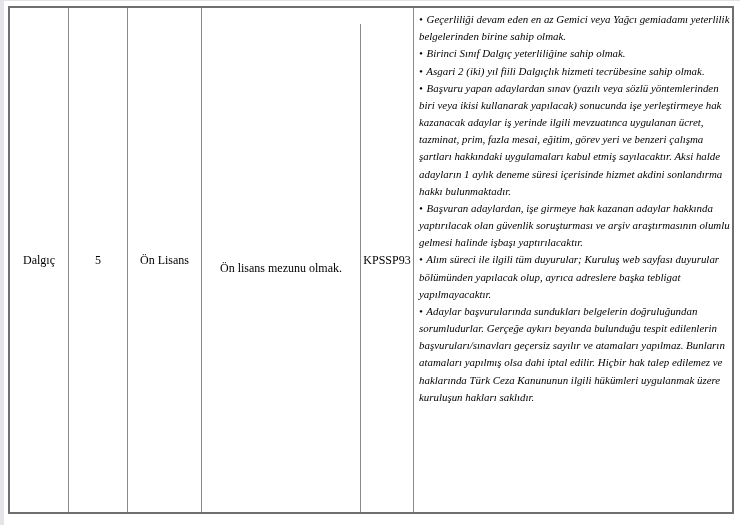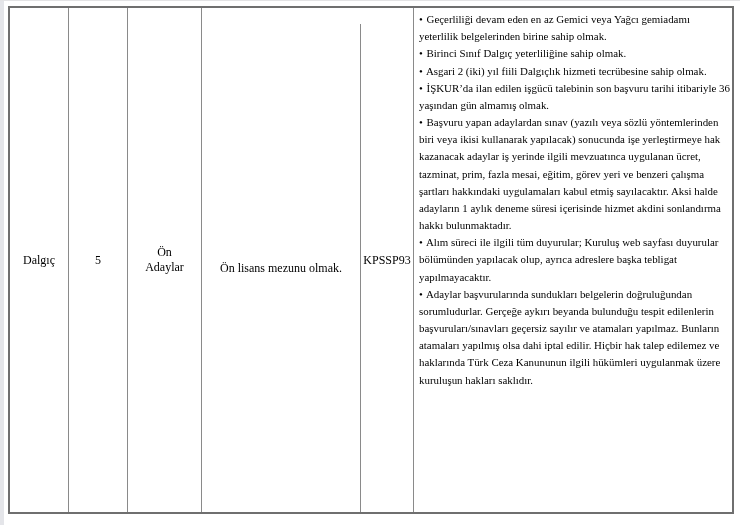--- a/index.html
+++ b/index.html
@@ -42,21 +42,21 @@
     box-sizing: border-box;
     border-right: 1px solid #8a8a8a;
     display: flex;
     align-items: center;
     justify-content: center;
     text-align: center;
     font-size: 12px;
     padding: 12px;
     overflow: hidden;
   }
-  .cell:last-child { border-right: none; }
+  .cell:last-child { border-right: none; font-style: italic; }
   .col-position      { width: 59px; }
   .col-quota         { width: 59px; }
   .col-education     { width: 74px; }
   .col-detail        { width: 159px; margin-top: 16px; }
   .col-exam          { width: 53px; font-family: Liberation Serif, serif; }
   .col-requirements {
     flex: 1;
     display: block;
     text-align: left;
     padding: 3px 2px 0 5px;
@@ -73,30 +73,30 @@
 <div class="page-edge-top"></div>
 
 <div class="job-table">
   <div class="cell col-position">
     <span>Dalgıç</span>
   </div>
   <div class="cell col-quota">
     <span>5</span>
   </div>
   <div class="cell col-education">
-    <span>Ön Adaylar</span>
+    <span>Ön Lisans</span>
   </div>
   <div class="cell col-detail">
     <span>Ön lisans mezunu olmak.</span>
   </div>
   <div class="cell col-exam">
     <span>KPSSP93</span>
   </div>
   <div class="cell col-requirements">
       <div class="req-item"><span class="bullet">•</span> Geçerliliği devam eden en az Gemici veya Yağcı gemiadamı yeterlilik belgelerinden birine sahip olmak.</div>
       <div class="req-item"><span class="bullet">•</span> Birinci Sınıf Dalgıç yeterliliğine sahip olmak.</div>
       <div class="req-item"><span class="bullet">•</span> Asgari 2 (iki) yıl fiili Dalgıçlık hizmeti tecrübesine sahip olmak.</div>
-      <div class="req-item"><span class="bullet">•</span> İŞKUR’da ilan edilen işgücü talebinin son başvuru tarihi itibariyle 36 yaşından gün almamış olmak.</div>
       <div class="req-item"><span class="bullet">•</span> Başvuru yapan adaylardan sınav (yazılı veya sözlü yöntemlerinden biri veya ikisi kullanarak yapılacak) sonucunda işe yerleştirmeye hak kazanacak adaylar iş yerinde ilgili mevzuatınca uygulanan ücret, tazminat, prim, fazla mesai, eğitim, görev yeri ve benzeri çalışma şartları hakkındaki uygulamaları kabul etmiş sayılacaktır. Aksi halde adayların 1 aylık deneme süresi içerisinde hizmet akdini sonlandırma hakkı bulunmaktadır.</div>
+      <div class="req-item"><span class="bullet">•</span> Başvuran adaylardan, işe girmeye hak kazanan adaylar hakkında yaptırılacak olan güvenlik soruşturması ve arşiv araştırmasının olumlu gelmesi halinde işbaşı yaptırılacaktır.</div>
       <div class="req-item"><span class="bullet">•</span> Alım süreci ile ilgili tüm duyurular; Kuruluş web sayfası duyurular bölümünden yapılacak olup, ayrıca adreslere başka tebligat yapılmayacaktır.</div>
       <div class="req-item"><span class="bullet">•</span> Adaylar başvurularında sundukları belgelerin doğruluğundan sorumludurlar. Gerçeğe aykırı beyanda bulunduğu tespit edilenlerin başvuruları/sınavları geçersiz sayılır ve atamaları yapılmaz. Bunların atamaları yapılmış olsa dahi iptal edilir. Hiçbir hak talep edilemez ve haklarında Türk Ceza Kanununun ilgili hükümleri uygulanmak üzere kuruluşun hakları saklıdır.</div>
     </div>
 </div>
 
 </body></html>

